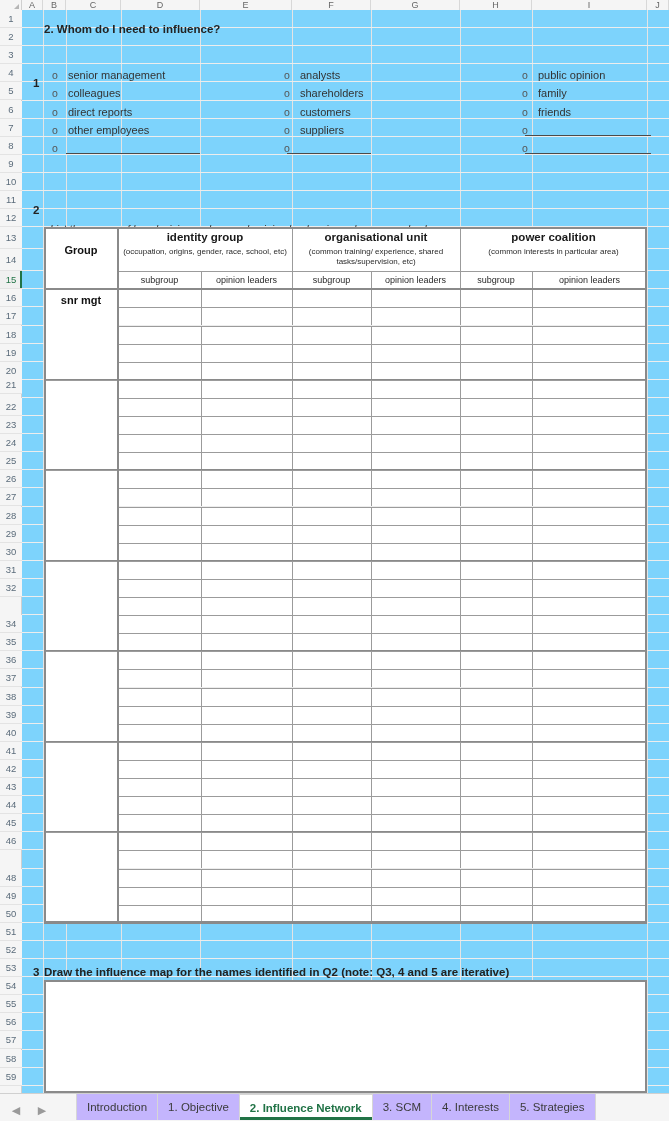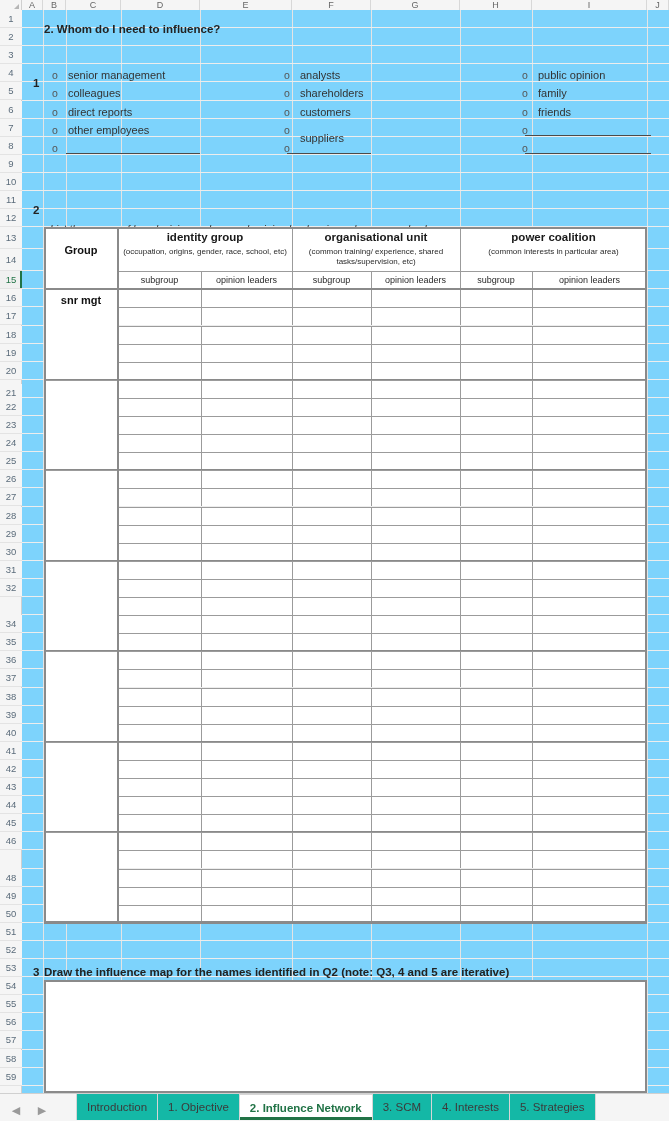--- a/index.html
+++ b/index.html
@@ -109,21 +109,21 @@
   }
   #tab-nav { position:absolute; left:8px; top:4px; width:60px; height:20px; }
   .navarrow {
     position:absolute; top:5px; width:16px; height:14px; color:#9a9a9a; font-size:11px;
     text-align:center; line-height:14px; cursor:default;
   }
   #tabs-wrap { position:absolute; left:76px; top:0; height:28px; }
   .tab {
     position: relative; float:left; height:26px;
     padding: 0 10px; font-size: 11.5px; color:#3b3b3b;
-    line-height: 26px; background: #14b8a6;
+    line-height: 26px; background: #c4b5fd;
     border-right: 1px solid #d6d6d6;
   }
   .tab.first { border-left: 1px solid #d6d6d6; }
   .tab.active {
     background:#ffffff; color:#217346; font-weight:bold;
     border-top:1px solid #d6d6d6;
     box-shadow: inset 0 -3px 0 0 #217346;
   }
   
   #tabs-wrap { width: 593px; overflow:hidden; }
@@ -205,21 +205,21 @@
       </div>
       <div class="row-h" style="top: 315.5px; height: 18.1px; line-height: 17.1px;">
         <span>18</span>
       </div>
       <div class="row-h" style="top: 333.6px; height: 18.1px; line-height: 17.1px;">
         <span>19</span>
       </div>
       <div class="row-h" style="top: 351.7px; height: 18.1px; line-height: 17.1px;">
         <span>20</span>
       </div>
-      <div class="row-h" style="top: 366px; height: 18.1px; line-height: 17.1px; margin-top: 8px;">
+      <div class="row-h" style="top: 366px; height: 18.1px; line-height: 17.1px;">
         <span>21</span>
       </div>
       <div class="row-h" style="top: 387.9px; height: 18.1px; line-height: 17.1px;">
         <span>22</span>
       </div>
       <div class="row-h" style="top: 406px; height: 18.1px; line-height: 17.1px;">
         <span>23</span>
       </div>
       <div class="row-h" style="top: 424.1px; height: 18.1px; line-height: 17.1px;">
         <span>24</span>
@@ -418,21 +418,21 @@
         <div class="bitem" style="left: 46px; top: 113.6px;">other employees</div>
         <div class="bullet" style="left: 30px; top: 131.7px;">o</div>
         <div class="blank-line" style="left: 44px; width: 134px; top: 142.7px;"></div>
         <div class="bullet" style="left: 262px; top: 59.3px;">o</div>
         <div class="bitem" style="left: 278px; top: 59.3px;">analysts</div>
         <div class="bullet" style="left: 262px; top: 77.4px;">o</div>
         <div class="bitem" style="left: 278px; top: 77.4px;">shareholders</div>
         <div class="bullet" style="left: 262px; top: 95.5px;">o</div>
         <div class="bitem" style="left: 278px; top: 95.5px;">customers</div>
         <div class="bullet" style="left: 262px; top: 113.6px;">o</div>
-        <div class="bitem" style="left: 278px; top: 113.6px; margin-top: 8px;">suppliers</div>
+        <div class="bitem" style="left: 278px; top: 113.6px;">suppliers</div>
         <div class="bullet" style="left: 262px; top: 131.7px;">o</div>
         <div class="blank-line" style="left: 265px; width: 84px; top: 142.7px;"></div>
         <div class="bullet" style="left: 500px; top: 59.3px;">o</div>
         <div class="bitem" style="left: 516px; top: 59.3px;">public opinion</div>
         <div class="bullet" style="left: 500px; top: 77.4px;">o</div>
         <div class="bitem" style="left: 516px; top: 77.4px;">family</div>
         <div class="bullet" style="left: 500px; top: 95.5px;">o</div>
         <div class="bitem" style="left: 516px; top: 95.5px;">friends</div>
         <div class="bullet" style="left: 500px; top: 113.6px;">o</div>
         <div class="blank-line" style="left: 503px; width: 126px; top: 124.6px;"></div>

